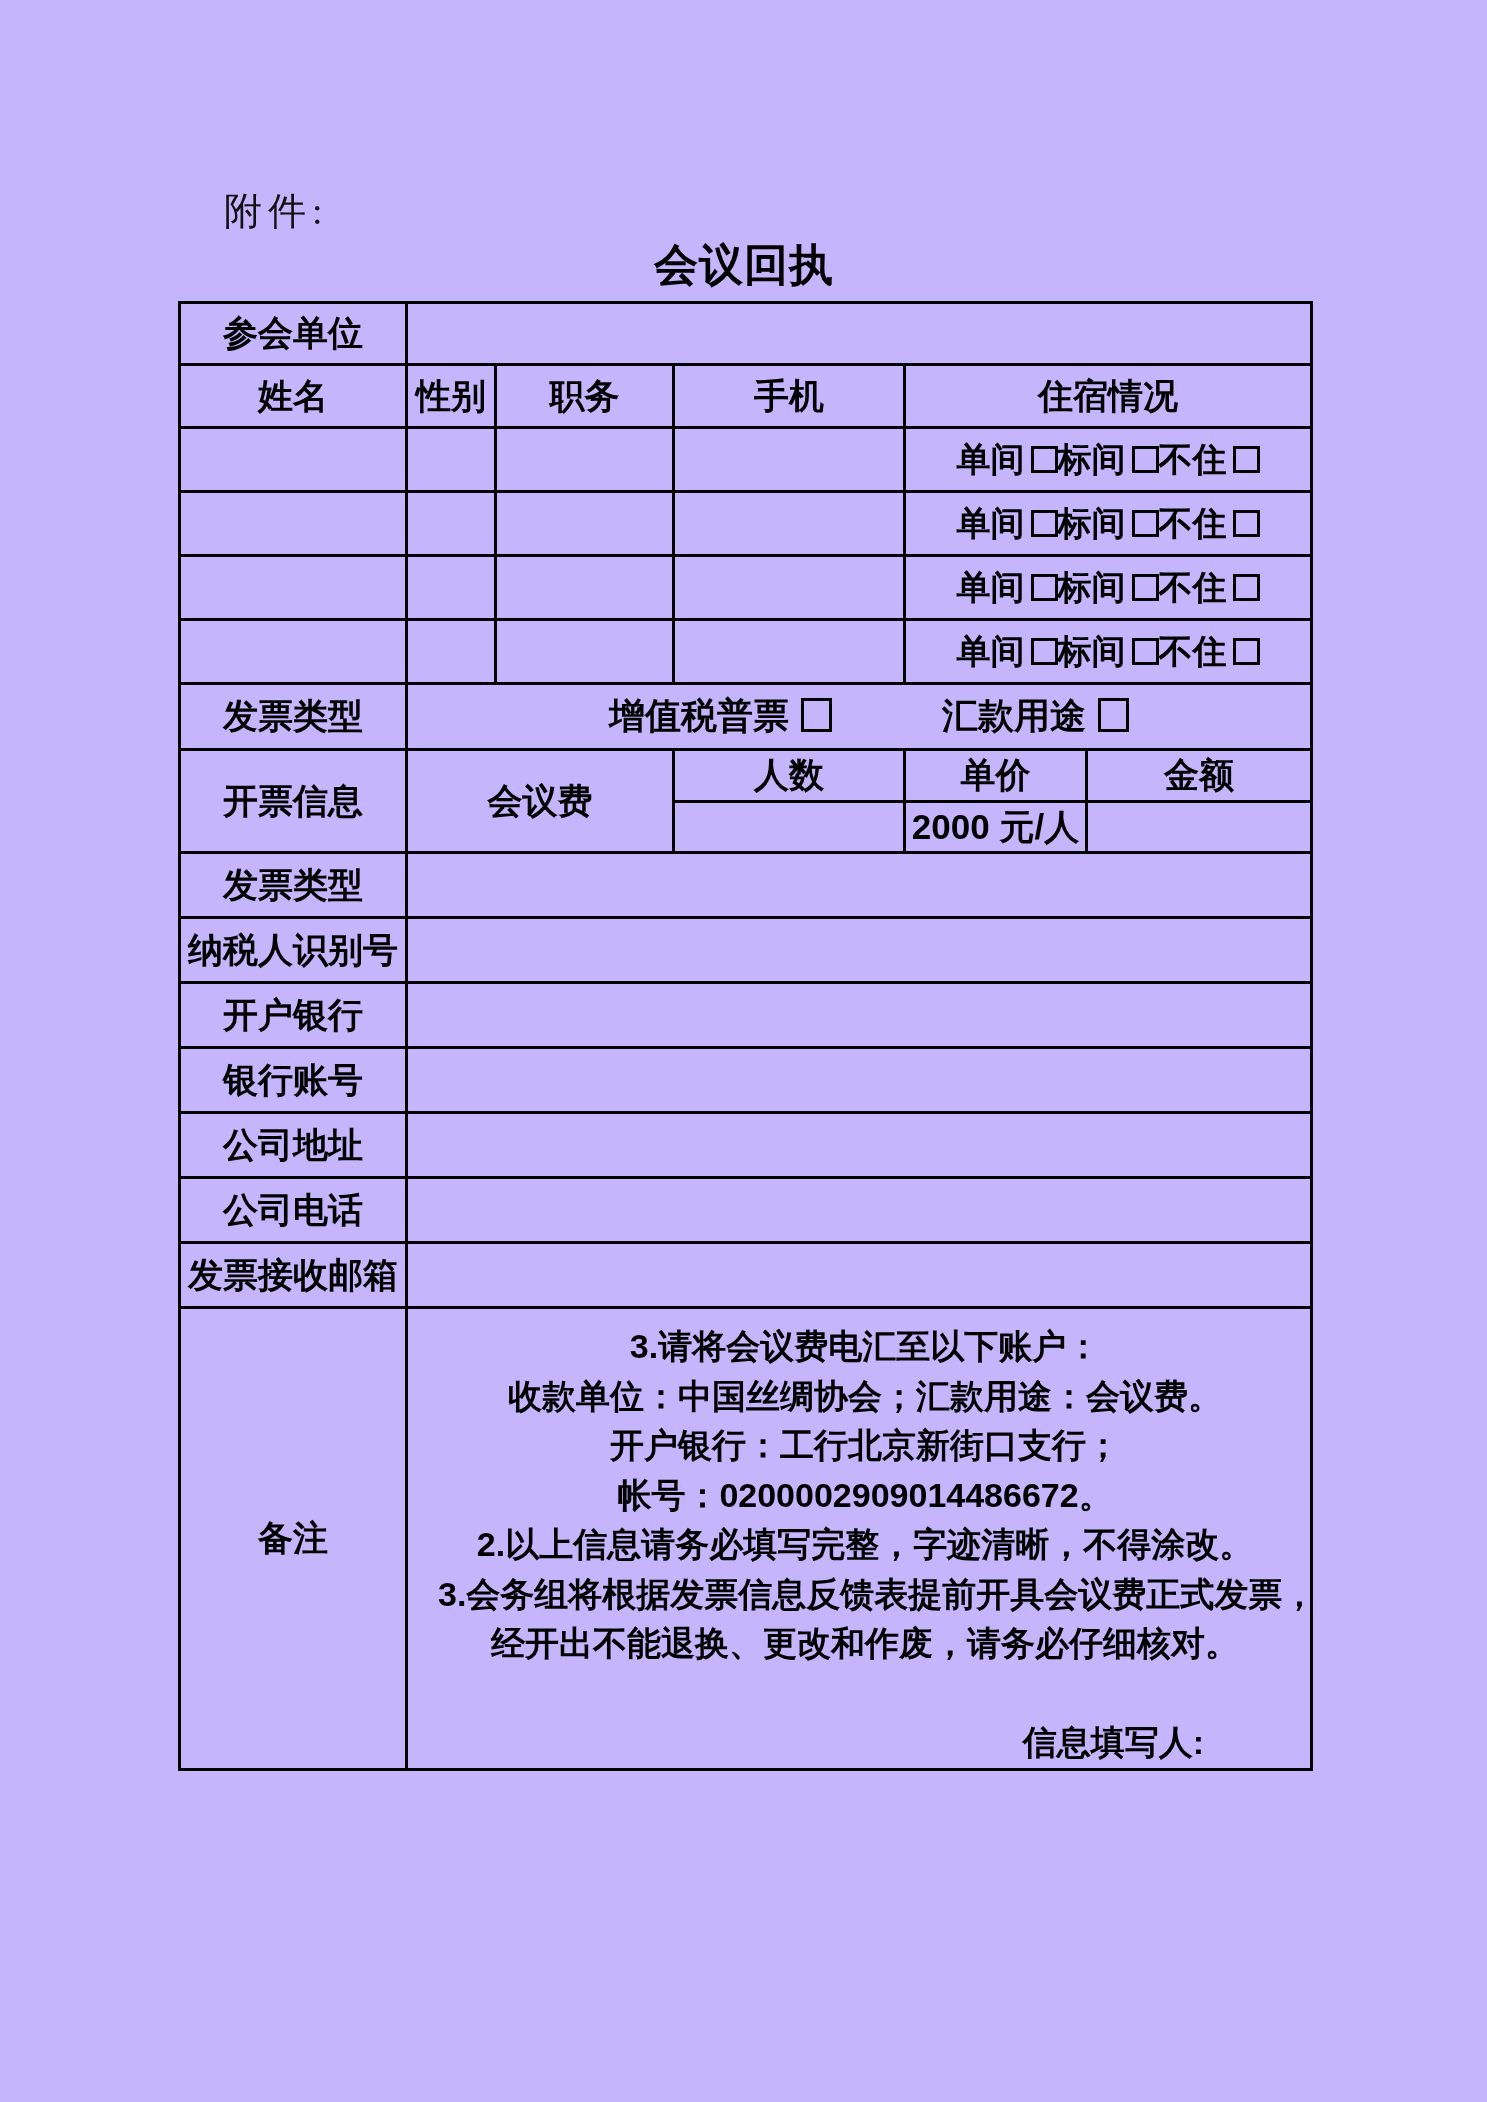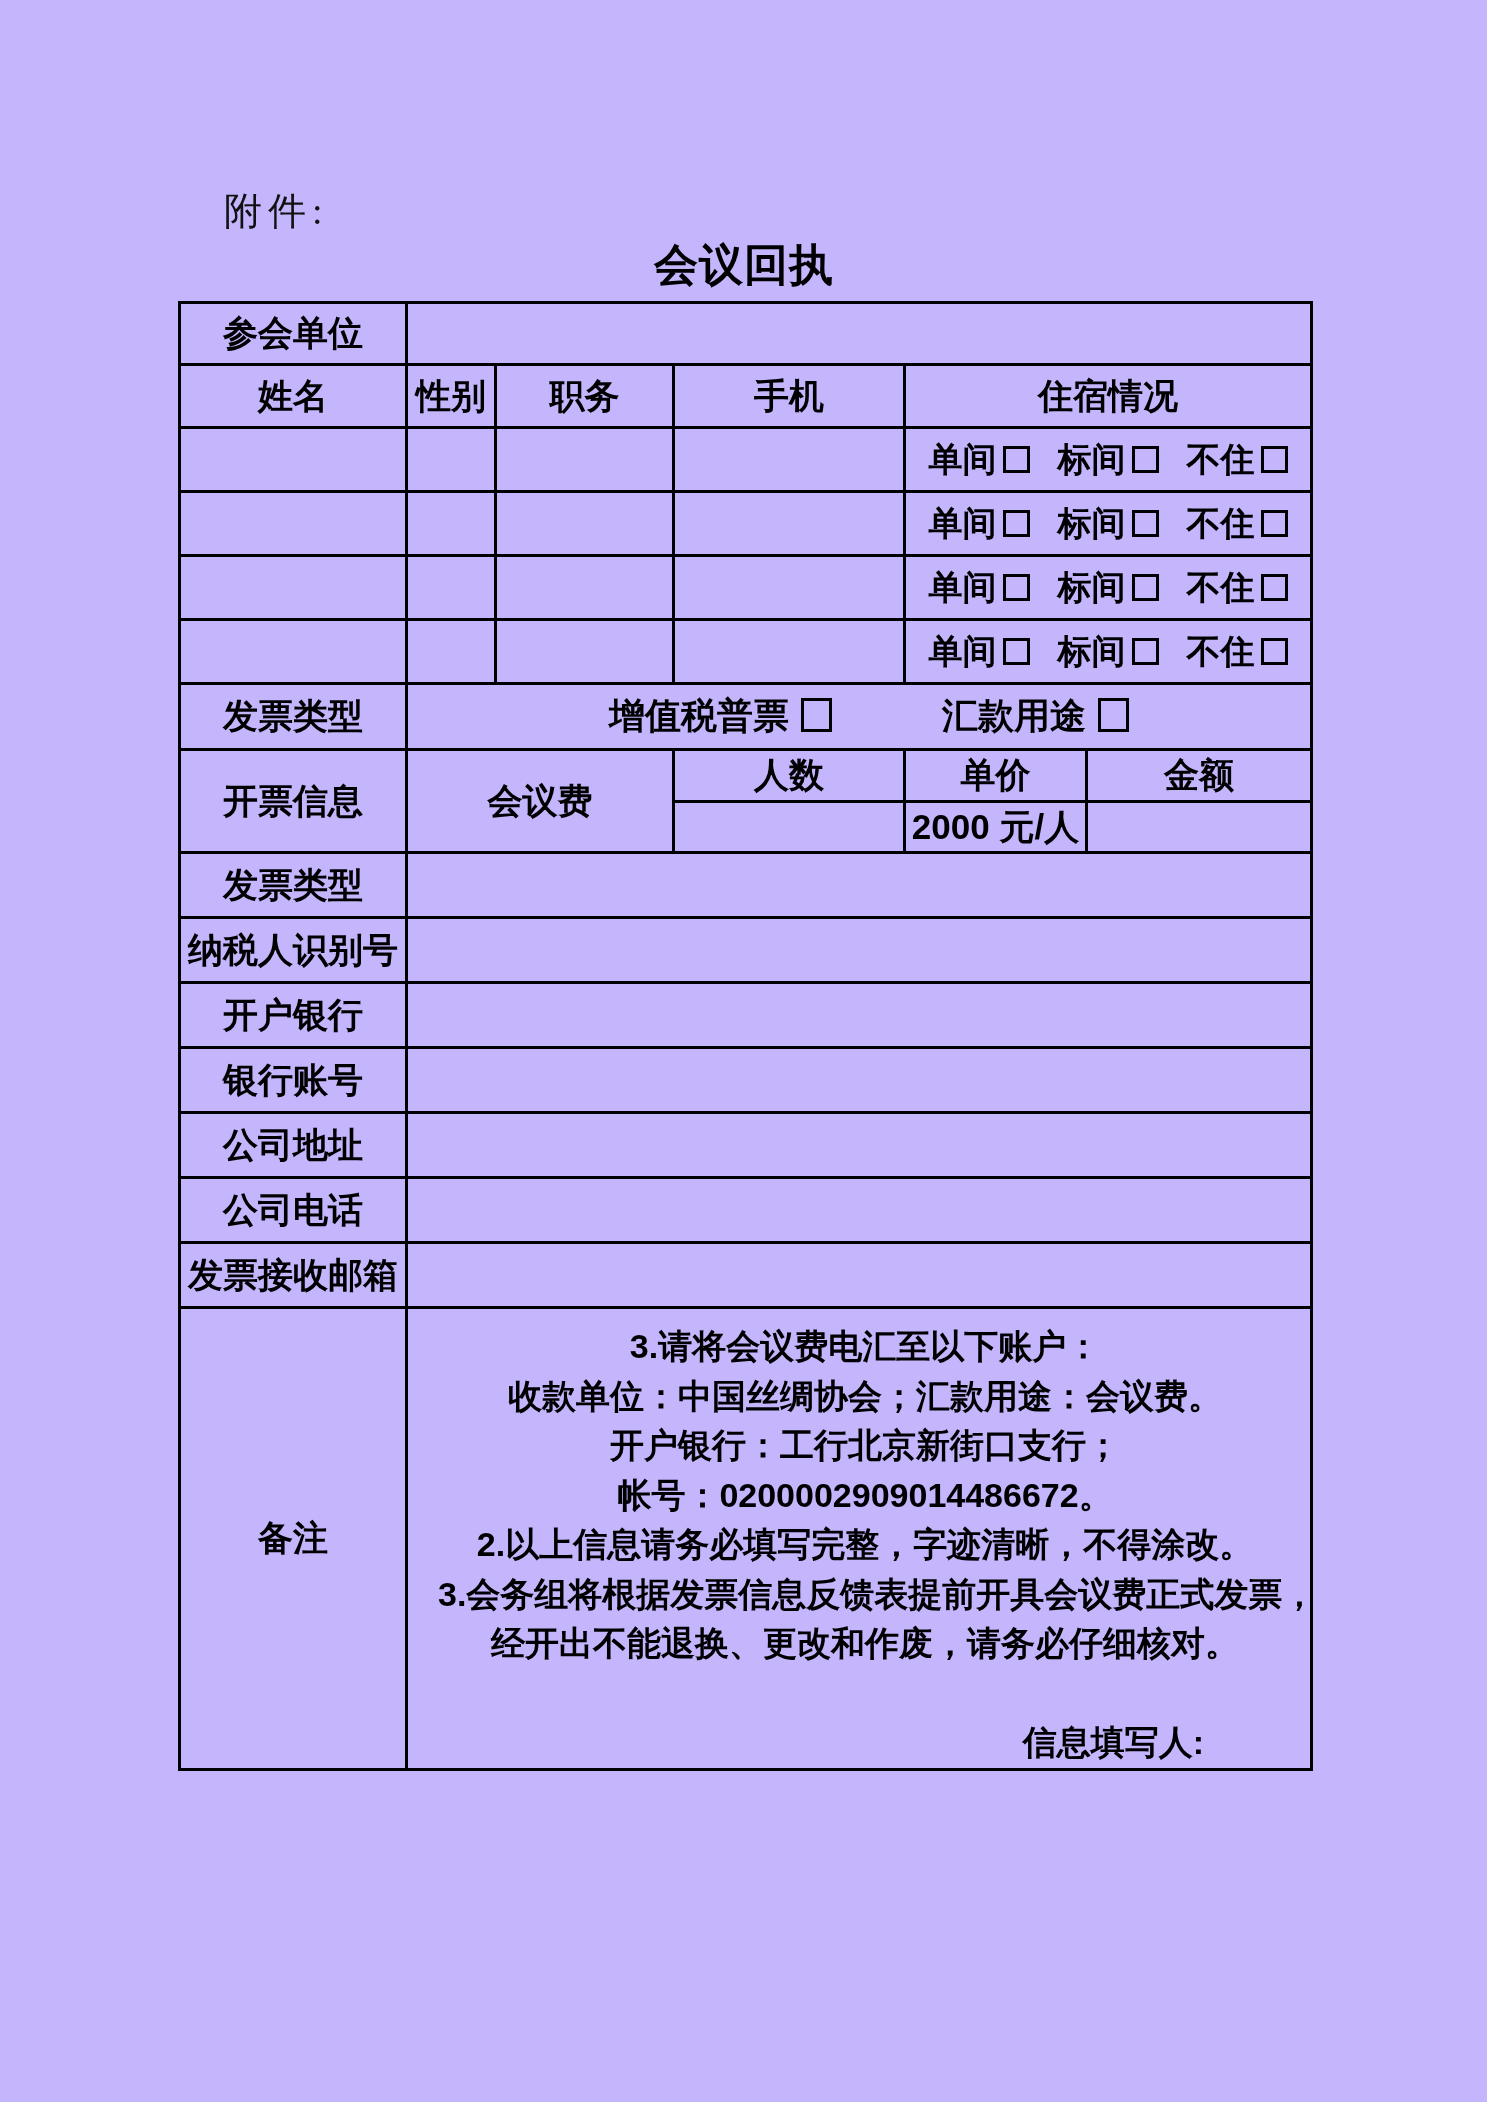--- a/index.html
+++ b/index.html
@@ -54,21 +54,20 @@
   .r-invtype td{ height: 66px; }
   .r-bill1 td  { height: 52px; }
   .r-bill2 td  { height: 51px; }
   .r-field td  { height: 65px; }
   .r-remarks td{ height: 457px; }
 
   .acc-opts {
     display: flex;
     justify-content: center;
     align-items: center;
-    gap: 28px;
     font-size: 34px;
     white-space: nowrap;
   }
   .inv-opts {
     display: flex;
     justify-content: center;
     align-items: center;
     gap: 110px;
     font-size: 36px;
     white-space: nowrap;

